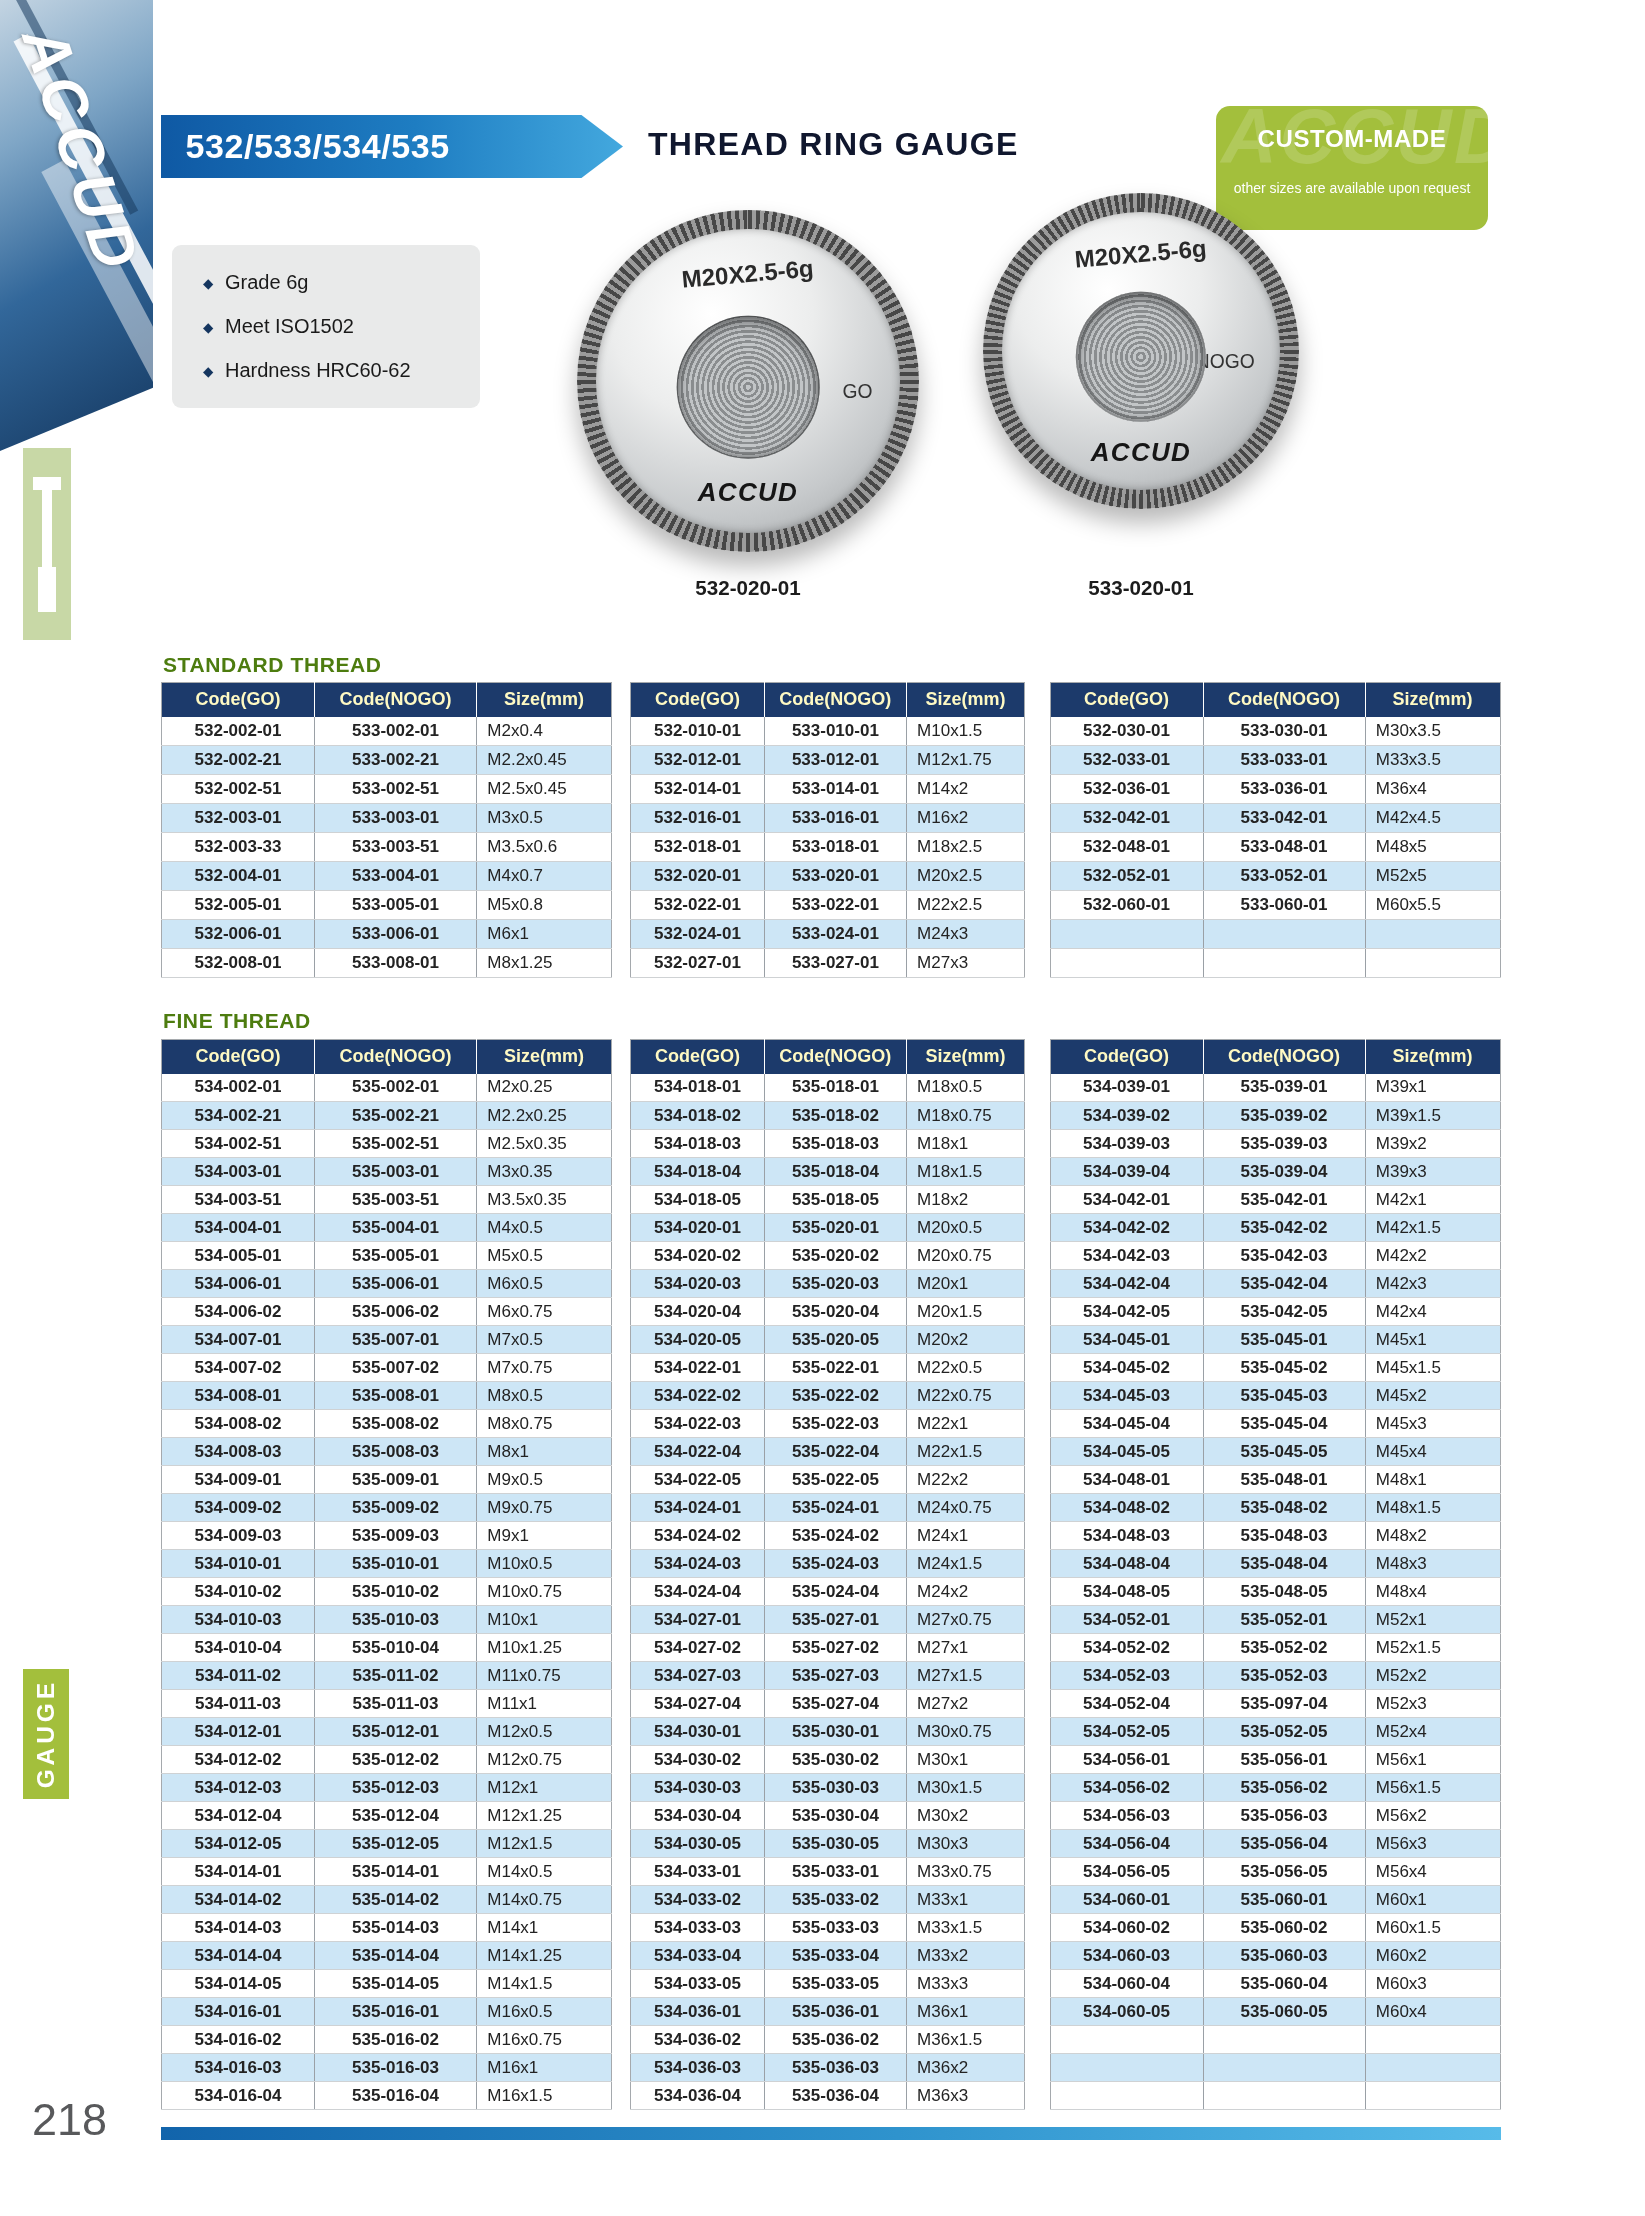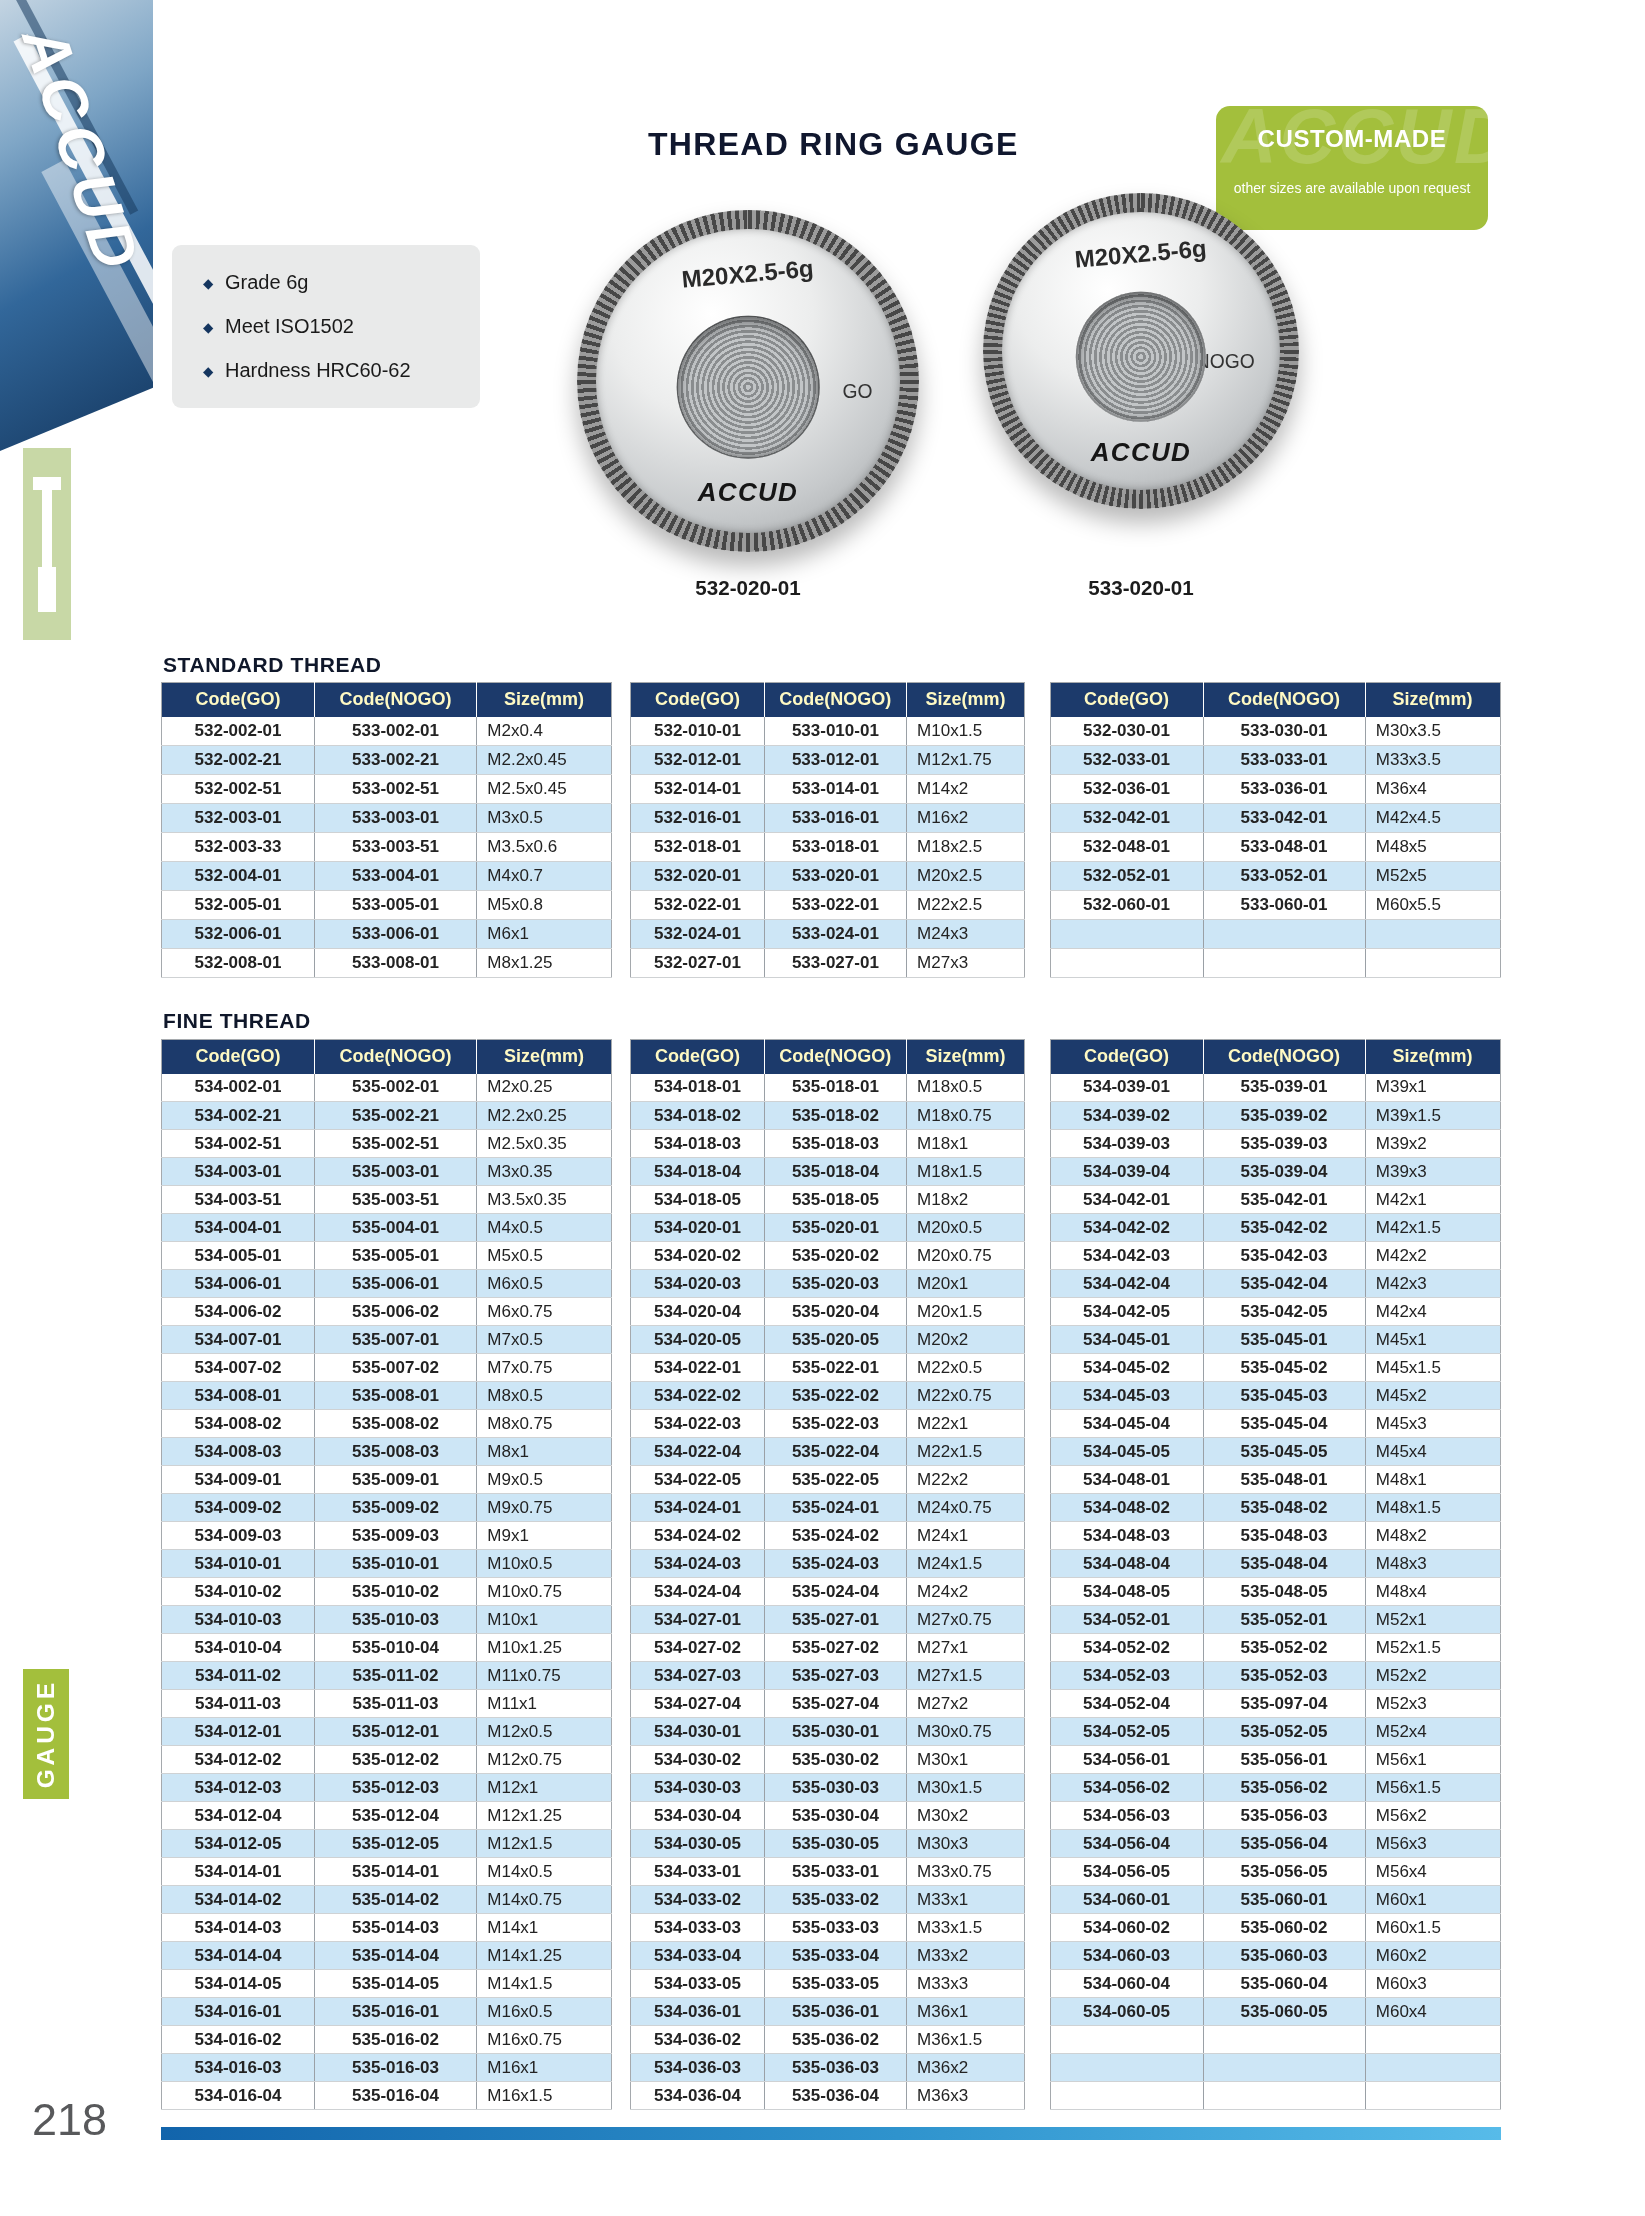--- a/index.html
+++ b/index.html
@@ -68,21 +68,21 @@
   .marking { position:absolute; top:10%; width:100%; text-align:center; font-weight:bold; font-size:24px;
           color:#2a2a2a; transform:rotate(-5deg); }
   .side-label { position:absolute; right:9%; top:50%; font-size:19.3px; color:#333; }
   .brand-mark { position:absolute; bottom:8%; width:100%; text-align:center; font-weight:bold; font-style:italic;
           font-size:26px; color:#161616; letter-spacing:1.3px; }
   .caption { position:absolute; top:576px; text-align:center; font-weight:bold; font-size:20.6px; color:#1c1c1c; }
   .cap-go   { left:577px;  width:342px; }
   .cap-nogo { left:983px; width:316px; }
 
   
-  .section-title { position:absolute; left:163px; font-size:21px; font-weight:bold; color:#0f172a; letter-spacing:0.6px; }
+  .section-title { position:absolute; left:163px; font-size:21px; font-weight:bold; color:#4d7c0f; letter-spacing:0.6px; }
   .st-standard { top:653px; }
   .st-fine     { top:1009px; }
   .tables { position:absolute; left:161px; display:flex; align-items:flex-start; }
   .tb-standard { top:682px; }
   .tb-fine     { top:1039px; }
   table { border-collapse:collapse; table-layout:fixed; border:0.6px solid #a5a9ad; }
   .t-a { width:451px; } .t-b { width:395px; margin-left:18px; margin-right:24.5px; } .t-c { width:451px; }
   col.c1 { width:34%; } col.c2 { width:36%; } col.c3 { width:30%; }
   th { background:#1c3a6b; color:#fef9c3; font-size:18px; font-weight:bold; height:34px;
        border-left:1.9px solid #ffffff; text-align:center; }
@@ -119,20 +119,21 @@
       <div class="ci-stem"></div>
     </div>
   </div>
 
   <div class="gauge-tab">
     <span>GAUGE</span>
   </div>
 
   <div class="page-number">218</div>
 
+  <div class="banner">532/533/534/535</div>
   <div class="page-title">THREAD RING GAUGE</div>
 
   <div class="badge">
     <div class="badge-watermark">ACCUD</div>
     <div class="badge-title">CUSTOM-MADE</div>
     <div class="badge-sub">other sizes are available upon request</div>
   </div>
 
   <div class="features">
     <div class="feature">

